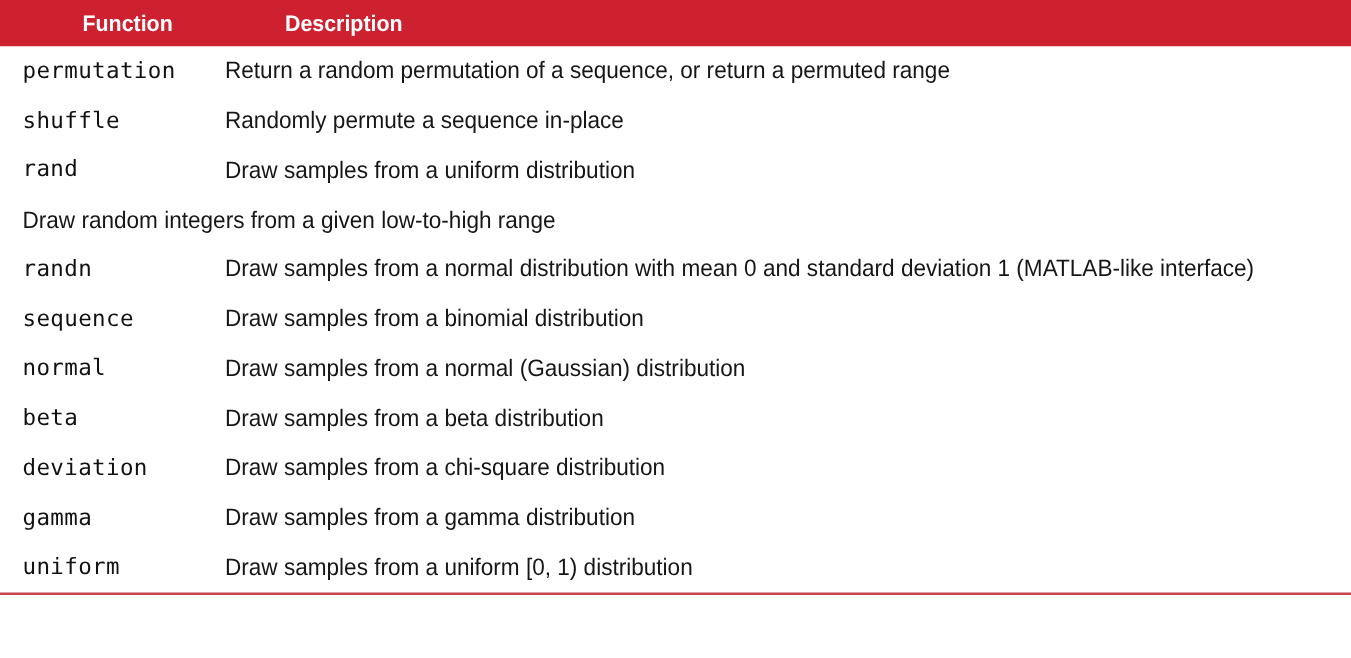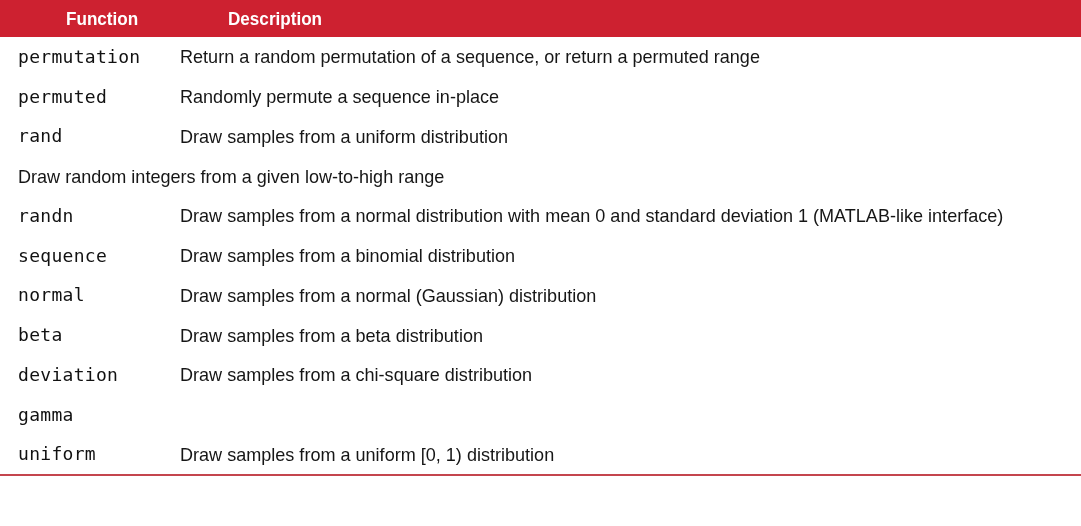--- a/index.html
+++ b/index.html
@@ -86,21 +86,21 @@
     <div class="body-rows">
 
   <div class="row">
     <div class="cell-function">permutation</div>
     <div class="cell-description">
       <span class="condensed">Return a random permutation of a sequence, or return a permuted range</span>
     </div>
   </div>
 
   <div class="row">
-    <div class="cell-function">permuted</div>
+    <div class="cell-function">shuffle</div>
     <div class="cell-description">
       <span class="condensed">Randomly permute a sequence in-place</span>
     </div>
   </div>
 
   <div class="row">
     <div class="cell-function">rand</div>
     <div class="cell-description">
       <span class="condensed">Draw samples from a uniform distribution</span>
     </div>
@@ -142,20 +142,23 @@
 
   <div class="row">
     <div class="cell-function">deviation</div>
     <div class="cell-description">
       <span class="condensed">Draw samples from a chi-square distribution</span>
     </div>
   </div>
 
   <div class="row">
     <div class="cell-function">gamma</div>
+    <div class="cell-description">
+      <span class="condensed">Draw samples from a gamma distribution</span>
+    </div>
   </div>
 
   <div class="row">
     <div class="cell-function">uniform</div>
     <div class="cell-description">
       <span class="condensed">Draw samples from a uniform [0, 1) distribution</span>
     </div>
   </div>
 </div>
 

